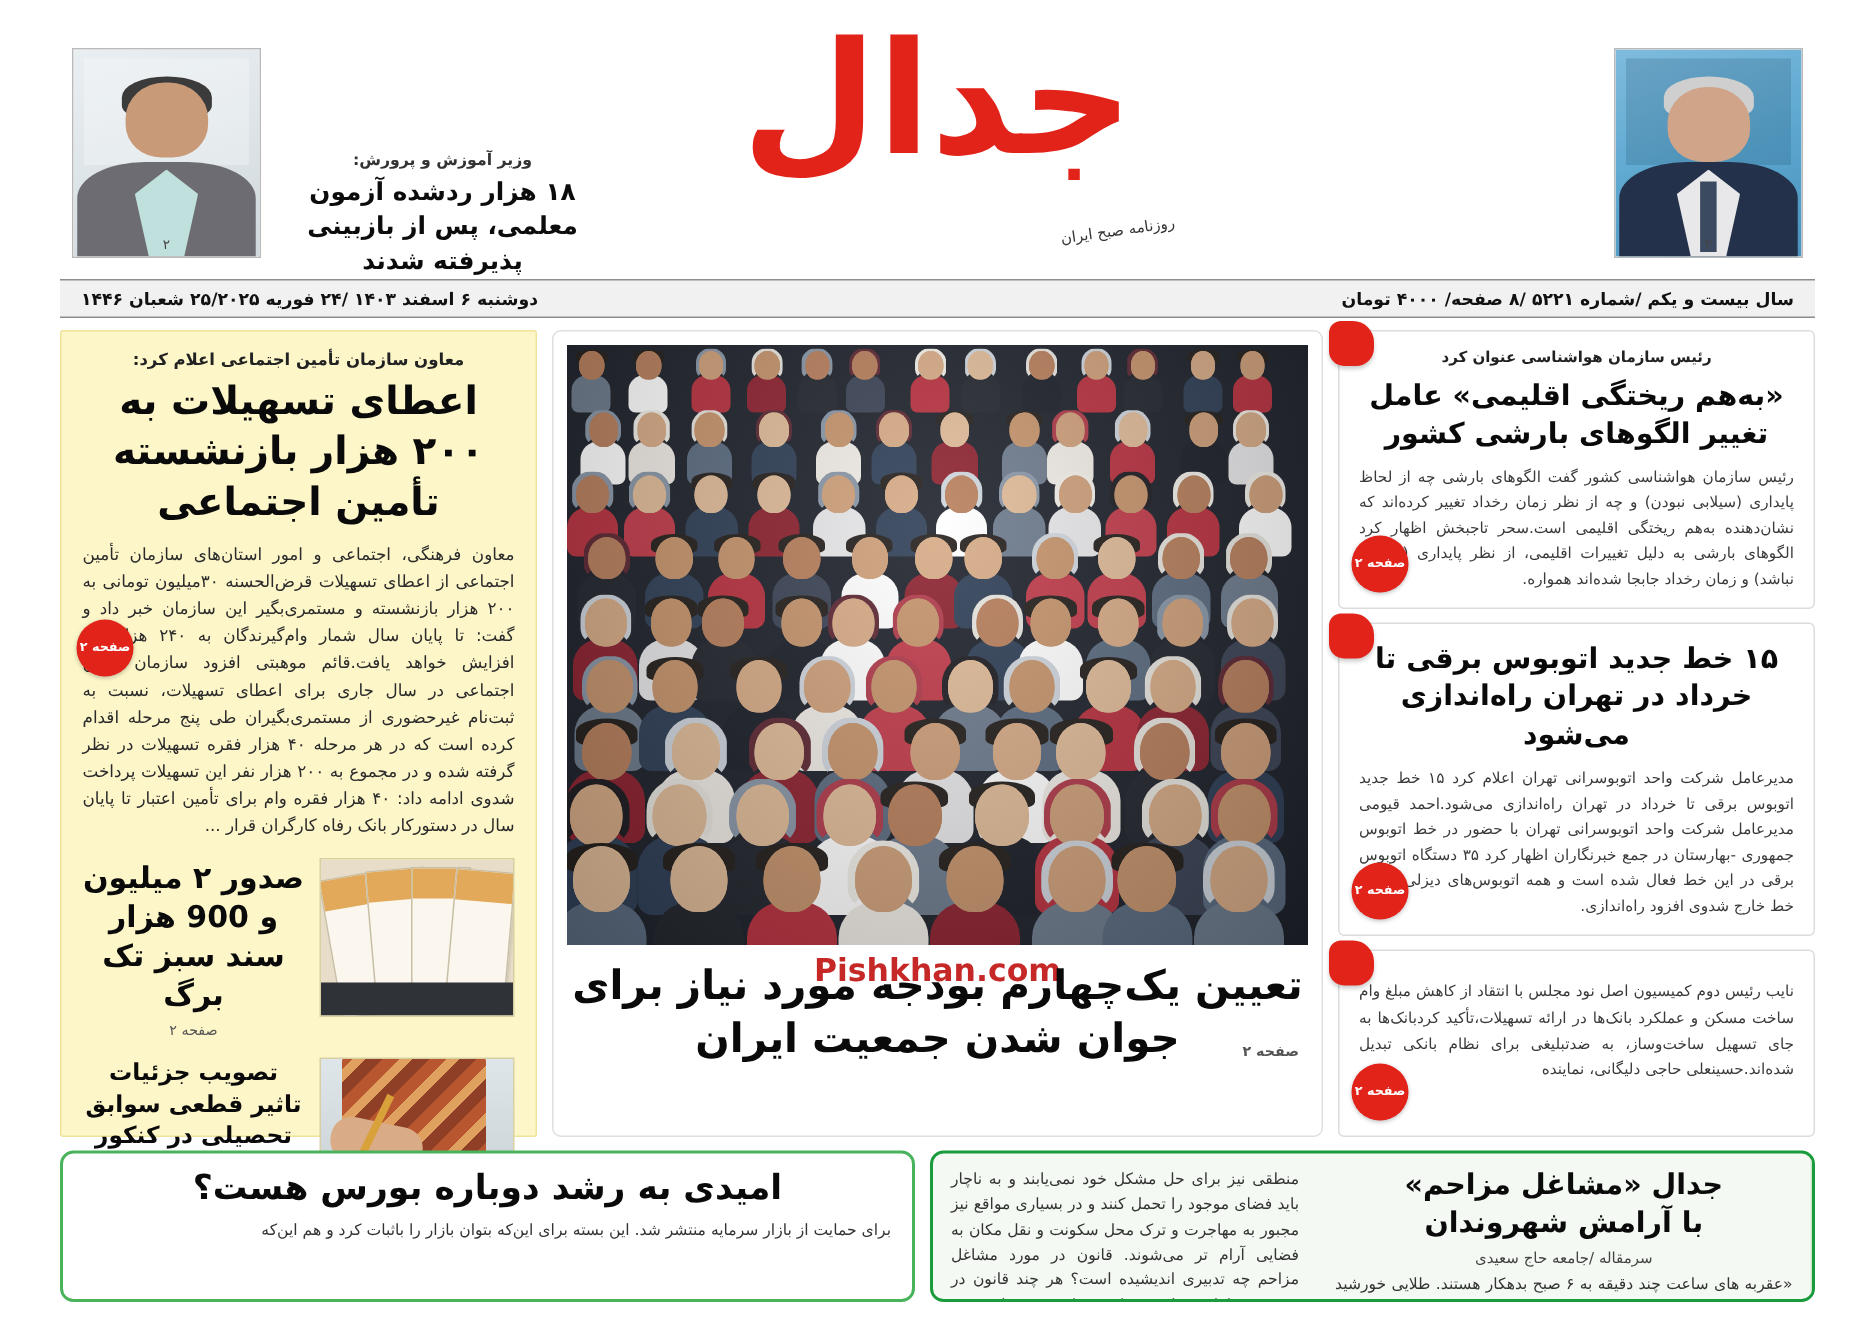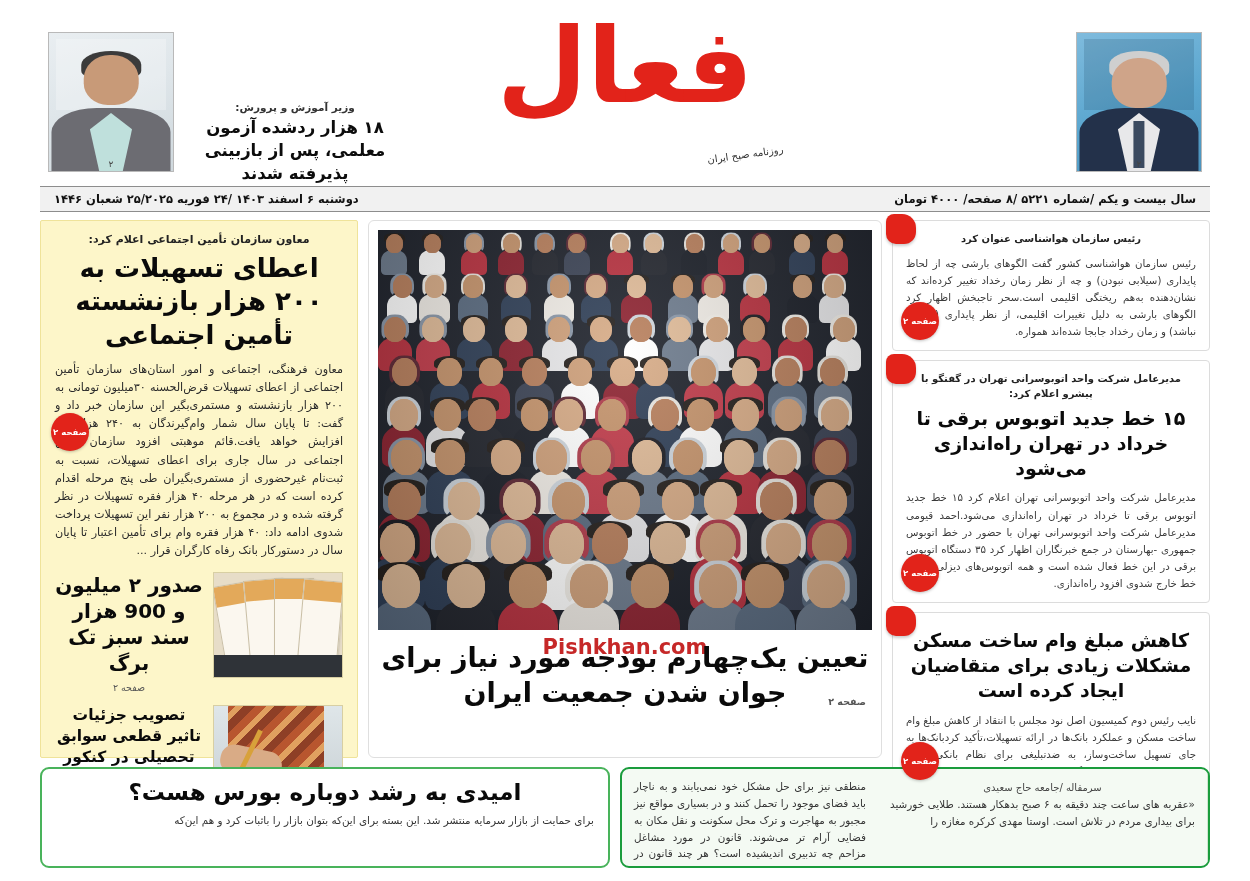--- a/index.html
+++ b/index.html
@@ -224,21 +224,21 @@
       </div>
       <div class="mh-pagenum l">۲</div>
     </div>
 
     <div class="mh-blurb left">
       <div class="mh-kicker">وزیر آموزش و پرورش:</div>
       <div class="mh-head">۱۸ هزار ردشده آزمون معلمی، پس از بازبینی پذیرفته شدند</div>
     </div>
 
     <div class="logo-wrap">
-      <div class="logo-text">فعال</div>
+      <div class="logo-text">جدال</div>
       <div class="logo-tag">روزنامه صبح ایران</div>
     </div>
 
 
     <div class="mh-photo right">
       <div class="portrait b">
         <div class="bg"></div>
           <div class="chairback"></div>
         <div class="hair"></div>
           <div class="head"></div>
@@ -255,35 +255,34 @@
     <div>دوشنبه ۶ اسفند ۱۴۰۳ /۲۴ فوریه ۲۵/۲۰۲۵ شعبان ۱۴۴۶</div>
   </div>
 
   <div class="main">
 
     <div class="col-right">
 
       <div class="card">
         <div class="dot"></div>
         <div class="card-kicker">رئیس سازمان هواشناسی عنوان کرد</div>
+        <div class="card-head">«به‌هم ریختگی اقلیمی» عامل تغییر الگوهای بارشی کشور</div>
         <div class="card-body">رئیس سازمان هواشناسی کشور گفت الگوهای بارشی چه از لحاظ پایداری (سیلابی نبودن) و چه از نظر زمان رخداد تغییر کرده‌اند که نشان‌دهنده به‌هم ریختگی اقلیمی است.سحر تاجبخش اظهار کرد الگوهای بارشی به دلیل تغییرات اقلیمی، از نظر پایداری (سیلابی نباشد) و زمان رخداد جابجا شده‌اند همواره.</div>
         <div class="badge" style="left:8px;bottom:10px;">صفحه ۲</div>
       </div>
 
       <div class="card">
         <div class="dot"></div>
-        <div class="card-kicker">مدیرعامل شرکت واحد اتوبوسرانی تهران در گفتگو با پیشرو اعلام کرد:</div>
         <div class="card-head">۱۵ خط جدید اتوبوس برقی تا خرداد در تهران راه‌اندازی می‌شود</div>
         <div class="card-body">مدیرعامل شرکت واحد اتوبوسرانی تهران اعلام کرد ۱۵ خط جدید اتوبوس برقی تا خرداد در تهران راه‌اندازی می‌شود.احمد قیومی مدیرعامل شرکت واحد اتوبوسرانی تهران با حضور در خط اتوبوس جمهوری -بهارستان در جمع خبرنگاران اظهار کرد ۳۵ دستگاه اتوبوس برقی در این خط فعال شده است و همه اتوبوس‌های دیزلی از این خط خارج شدوی افزود راه‌اندازی.</div>
         <div class="badge" style="left:8px;bottom:10px;">صفحه ۲</div>
       </div>
 
       <div class="card">
         <div class="dot"></div>
-        <div class="card-head" style="margin-top:4px;">کاهش مبلغ وام ساخت مسکن مشکلات زیادی برای متقاضیان ایجاد کرده است</div>
         <div class="card-body">نایب رئیس دوم کمیسیون اصل نود مجلس با انتقاد از کاهش مبلغ وام ساخت مسکن و عملکرد بانک‌ها در ارائه تسهیلات،تأکید کردبانک‌ها به جای تسهیل ساخت‌وساز، به ضدتبلیغی برای نظام بانکی تبدیل شده‌اند.حسینعلی حاجی دلیگانی، نماینده</div>
         <div class="badge" style="left:8px;bottom:10px;">صفحه ۲</div>
       </div>
     </div>
 
     <div class="col-center">
       <div class="centerbox">
         <div class="photo-main">
           <div class="crowd" id="crowd">
               <div style="position: absolute; left: 3.27325px; top: 4px; width: 26px; height: 39px;">
@@ -909,20 +908,24 @@
           </div>
         </div>
       </div>
     </div>
   </div>
 
   <div class="bottom">
 
     <div class="gb-right">
       <div class="colB">
+        <div class="b-head sm">
+          <div>جدال «مشاغل مزاحم»</div>
+          <div>با آرامش شهروندان</div>
+        </div>
         <div class="b-sig">سرمقاله /جامعه حاج سعیدی</div>
         <p class="b-text">«عقربه های ساعت چند دقیقه به ۶ صبح بدهکار هستند. طلایی خورشید برای بیداری مردم در تلاش است. اوستا مهدی کرکره مغازه را</p>
       </div>
       <div class="colA">
         <p class="b-text">منطقی نیز برای حل مشکل خود نمی‌یابند و به ناچار باید فضای موجود را تحمل کنند و در بسیاری مواقع نیز مجبور به مهاجرت و ترک محل سکونت و نقل مکان به فضایی آرام تر می‌شوند. قانون در مورد مشاغل مزاحم چه تدبیری اندیشیده است؟ هر چند قانون در مورد مشاغل مزاحم تدابیری اندیشیده است و ممانعت‌هایی در مورد تأسیس و تغییر مکان این مشاغل به عمل آورده</p>
       </div>
     </div>
 
     <div class="greenbox gb-left">
       <div class="b-head">امیدی به رشد دوباره بورس هست؟</div>

